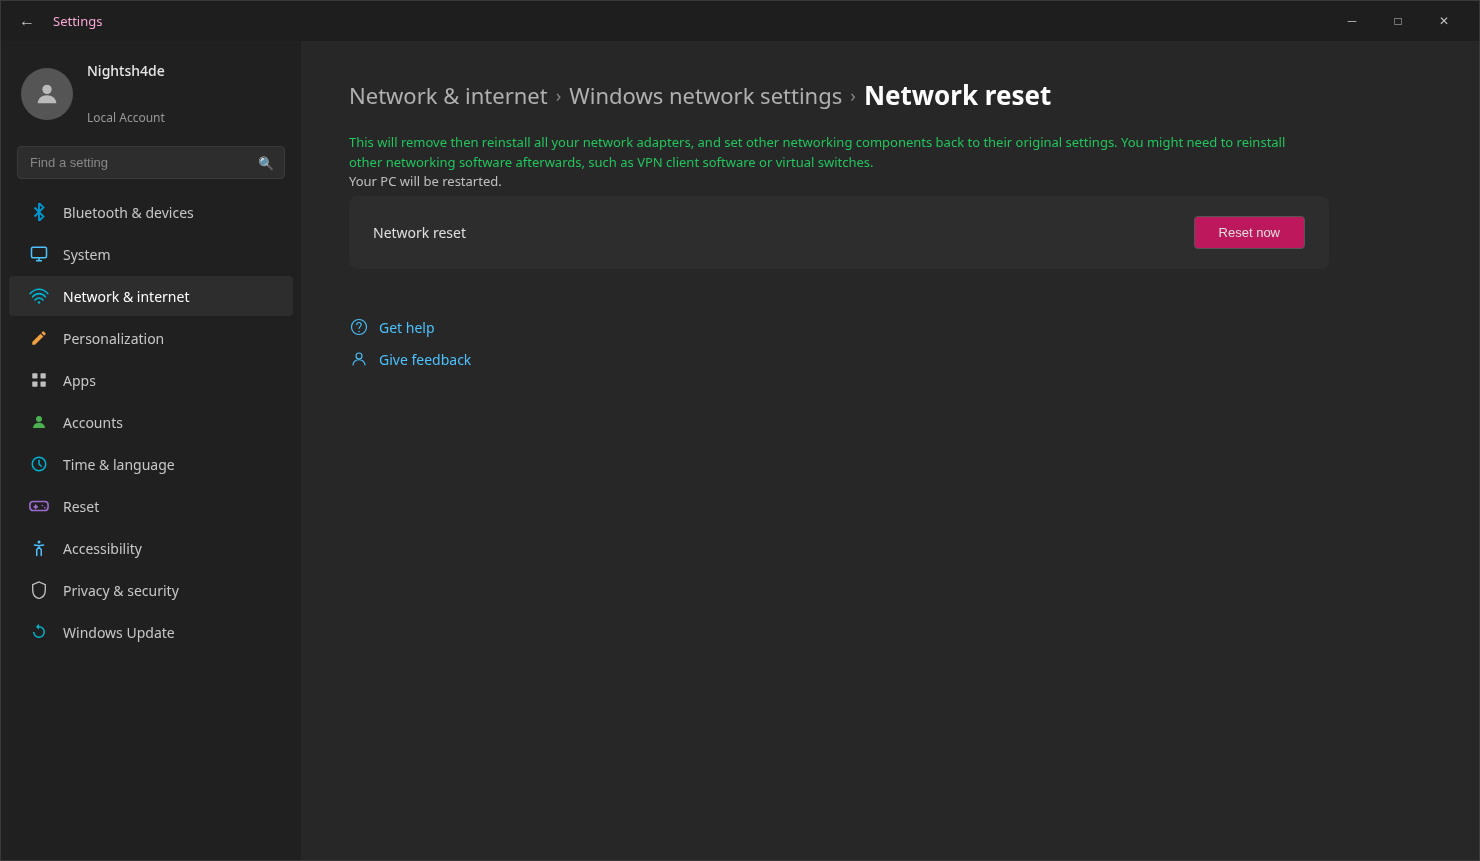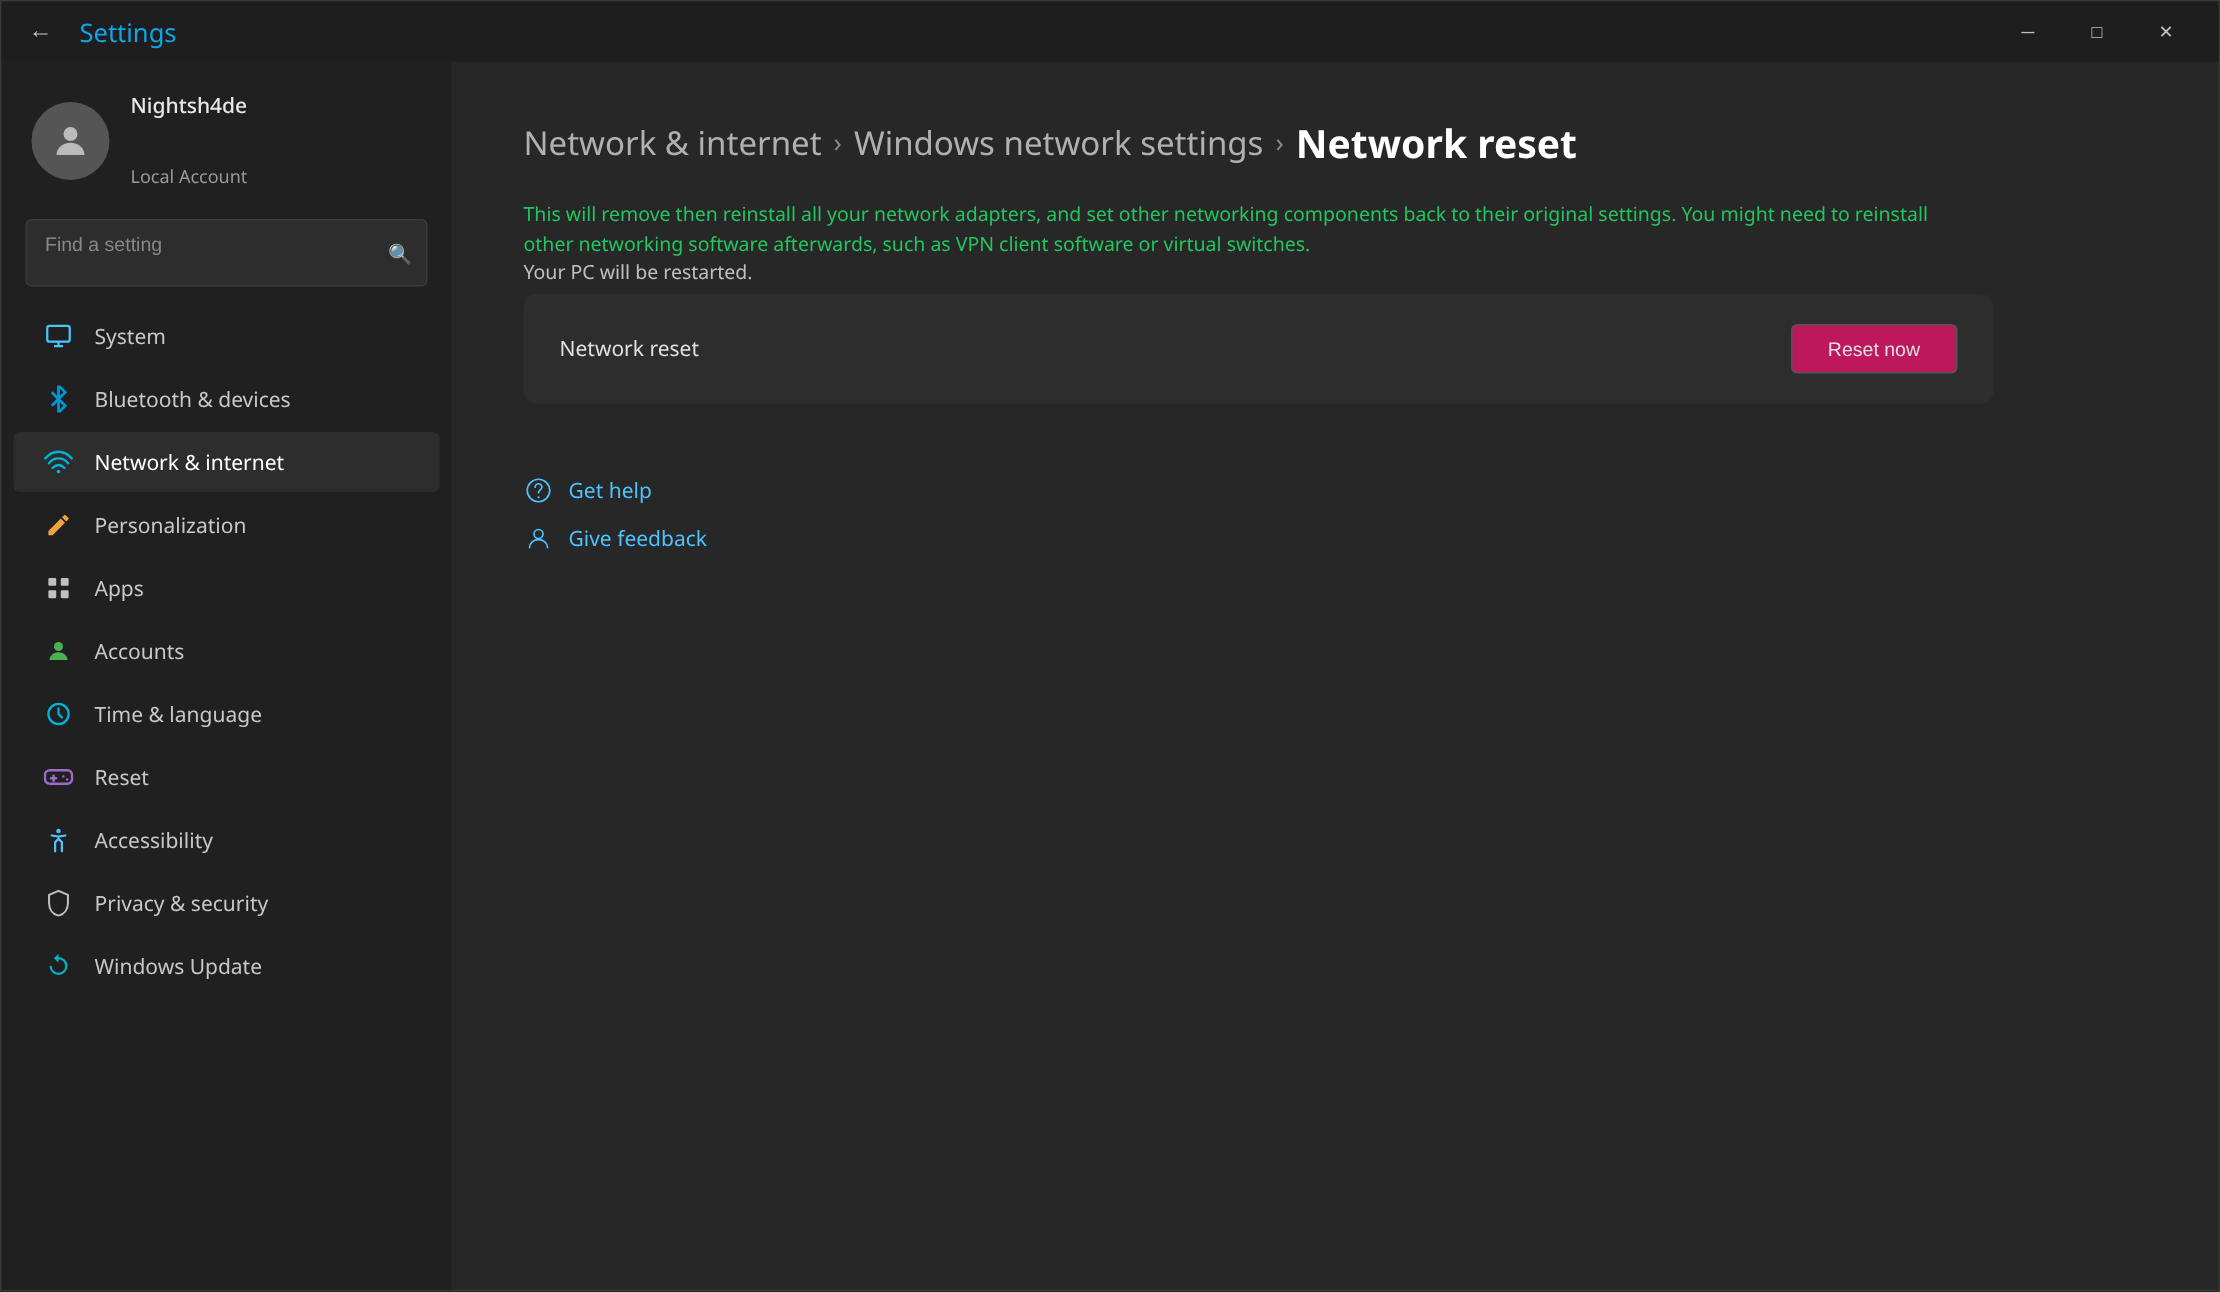--- a/index.html
+++ b/index.html
@@ -46,22 +46,22 @@
       cursor: pointer;
       width: 28px;
       height: 28px;
       display: flex;
       align-items: center;
       justify-content: center;
       border-radius: 4px;
     }
 
     .titlebar-title {
-      font-size: 17px;
-      color: #0ea5e9;
+      font-size: 13px;
+      color: #f9a8d4;
       text-align: right;
     }
 
     .window-controls {
       display: flex;
       gap: 0;
     }
     .wc-btn {
       width: 46px;
       height: 40px;
@@ -133,21 +133,21 @@
       margin: 0 16px 8px 16px;
       position: relative;
     }
 
     .search-input {
       width: 100%;
       background: #2d2d2d;
       border: 1px solid #3a3a3a;
       border-radius: 4px;
       color: #c0c0c0;
-      padding: 8px 36px 20px 12px;
+      padding: 8px 36px 8px 12px;
       font-size: 13px;
       outline: none;
     }
     .search-input::placeholder { color: #888; }
 
     .search-icon-wrap {
       position: absolute;
       right: 10px;
       top: 50%;
       transform: translateY(-50%);
@@ -337,35 +337,35 @@
 
       <div class="search-box">
         <input class="search-input" type="text" placeholder="Find a setting" style="">
         <span class="search-icon-wrap">🔍</span>
       </div>
 
       <nav class="nav-items">
 
         <div class="nav-item">
           <span class="nav-icon icon-blue">
+            <svg width="16" height="18" viewBox="0 0 16 20" fill="none">
+              <path d="M3 5l10 10L8 20V0l5 5L3 15" stroke="#0098d4" stroke-width="2" fill="none"></path>
+            </svg>
+          </span>
+          <span>Bluetooth &amp; devices</span>
+        </div>
+
+        <div class="nav-item">
+          <span class="nav-icon icon-blue">
             <svg width="18" height="18" viewBox="0 0 24 24" fill="none">
               <rect x="2" y="3" width="20" height="14" rx="2" stroke="#4cc2ff" stroke-width="2" fill="none"></rect>
               <path d="M8 21h8M12 17v4" stroke="#4cc2ff" stroke-width="2"></path>
             </svg>
           </span>
           <span>System</span>
-        </div>
-
-        <div class="nav-item">
-          <span class="nav-icon icon-blue">
-            <svg width="16" height="18" viewBox="0 0 16 20" fill="none">
-              <path d="M3 5l10 10L8 20V0l5 5L3 15" stroke="#0098d4" stroke-width="2" fill="none"></path>
-            </svg>
-          </span>
-          <span>Bluetooth &amp; devices</span>
         </div>
 
         <div class="nav-item active">
           <span class="nav-icon icon-cyan">
             <svg width="20" height="16" viewBox="0 0 24 20" fill="none">
               <path d="M1 7c3-3.5 6.5-5.5 11-5.5S20 3.5 23 7" stroke="#00b4d8" stroke-width="2" stroke-linecap="round"></path>
               <path d="M4 11c2-2.5 4.8-4 8-4s6 1.5 8 4" stroke="#00b4d8" stroke-width="2" stroke-linecap="round"></path>
               <path d="M7 15c1.5-1.5 3-2.5 5-2.5s3.5 1 5 2.5" stroke="#00b4d8" stroke-width="2" stroke-linecap="round"></path>
               <circle cx="12" cy="18" r="1.5" fill="#00b4d8"></circle>
             </svg>

